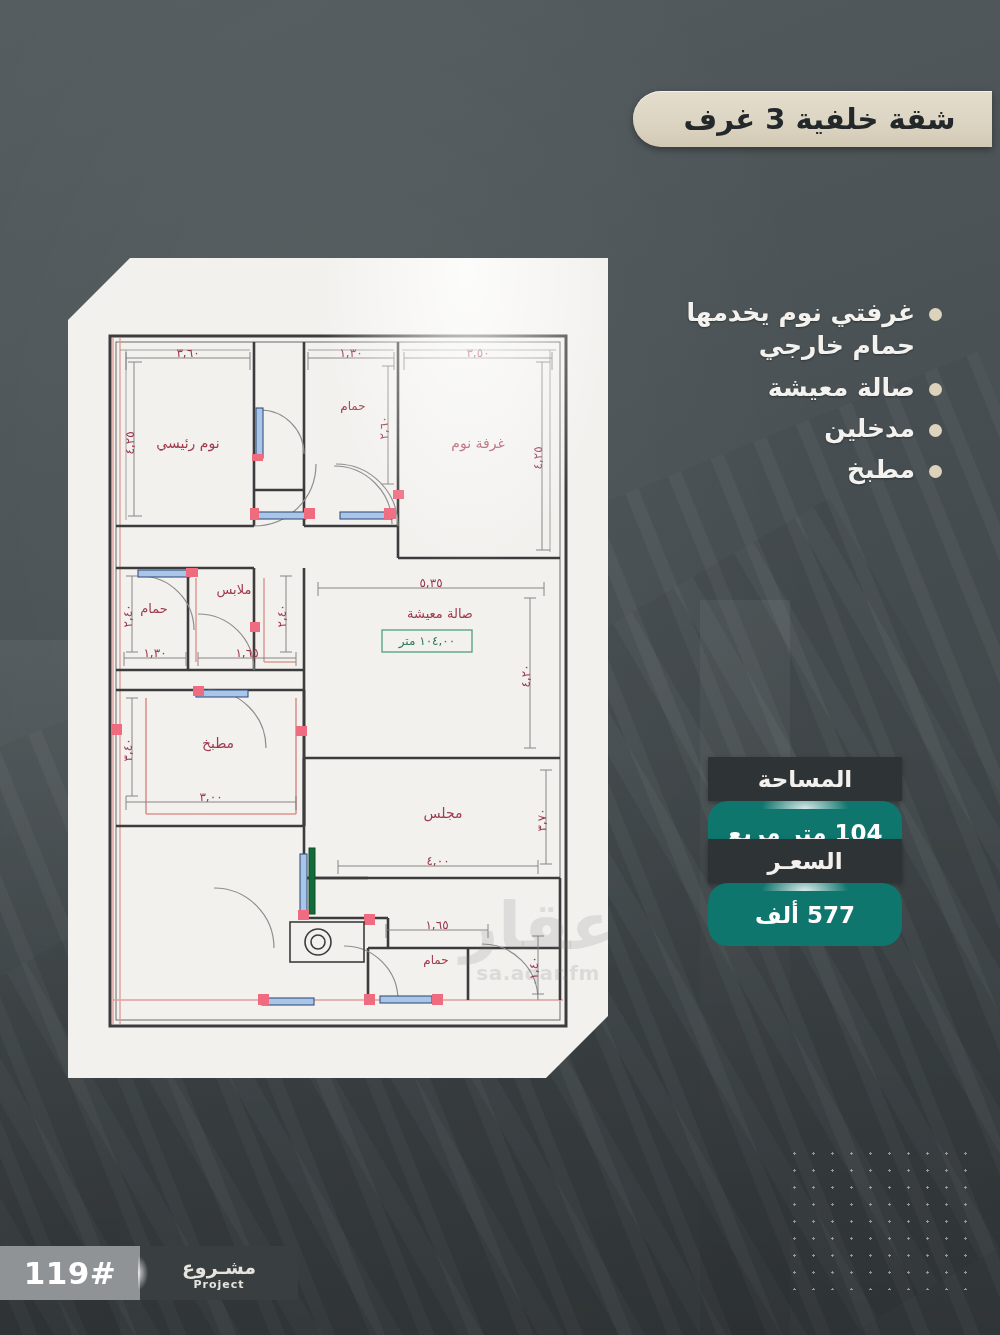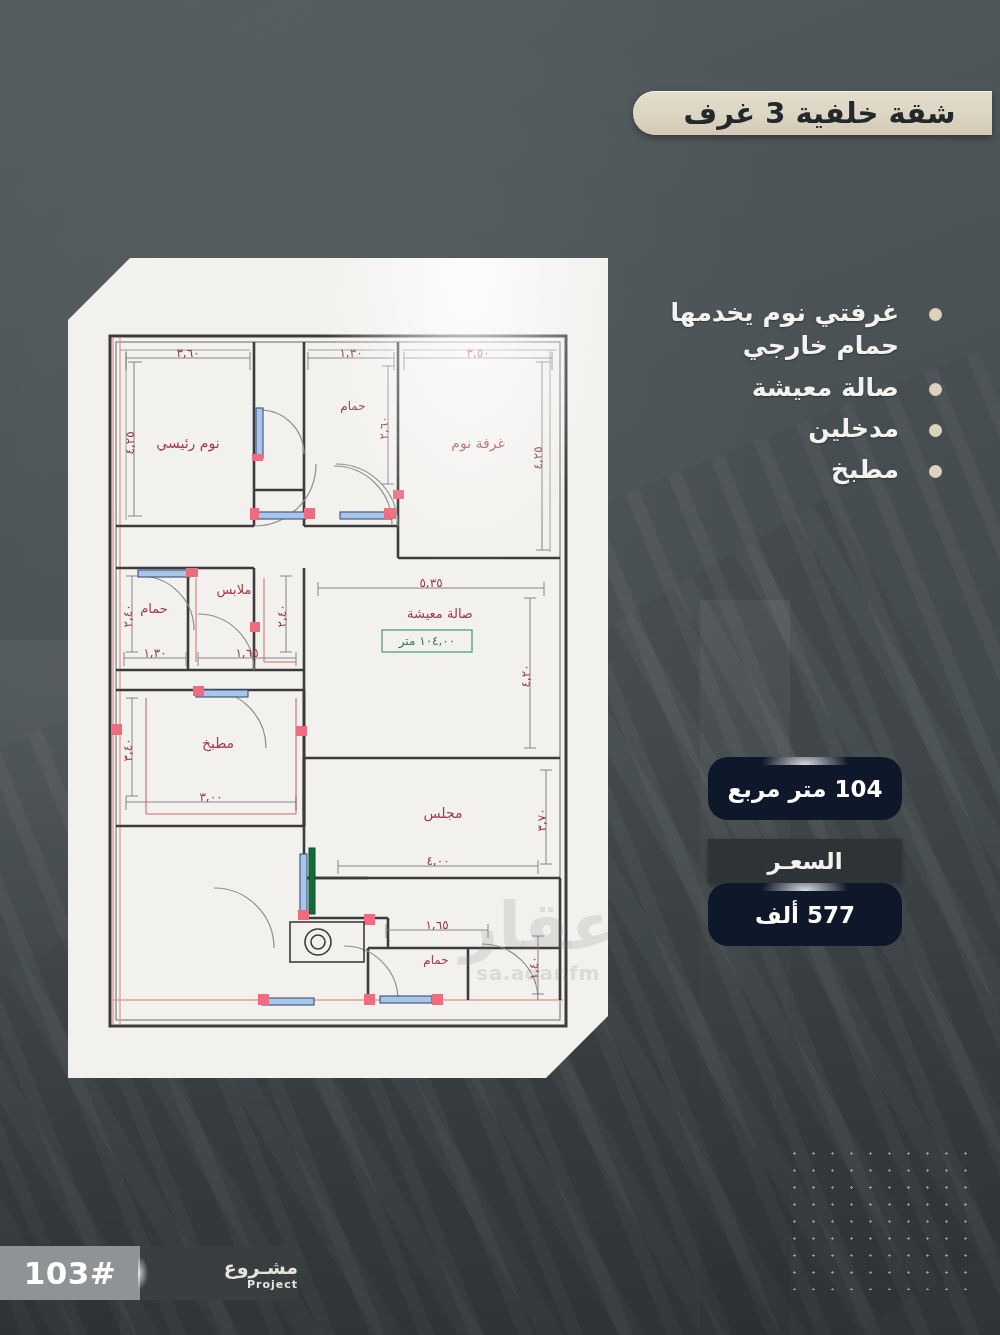--- a/index.html
+++ b/index.html
@@ -65,21 +65,21 @@
       radial-gradient(ellipse at 36% 34%, rgba(255,255,255,.055) 0%, rgba(255,255,255,0) 52%),
       linear-gradient(180deg, rgba(0,0,0,0) 55%, rgba(0,0,0,.20) 100%);
   }
 
   
   #header-badge {
     position: absolute;
     top: 91px;
     right: 8px;
     left: 633px;
-    height: 44px;
+    height: 56px;
     background: linear-gradient(180deg, #e4ddcd 0%, #ddd5c3 55%, #d2c9b5 100%);
     border-radius: 30px 0 0 30px;
     box-shadow: 0 3px 7px rgba(0,0,0,.35), inset 0 1px 0 rgba(255,255,255,.6);
     display: flex;
     align-items: center;
     justify-content: center;
     padding-left: 14px;
   }
   #header-badge .title {
     font-size: 29px;
@@ -142,21 +142,21 @@
     position: absolute;
     right: 58px;
     top: 296px;
     width: 300px;
     text-align: right;
   }
   .feature-row {
     display: flex;
     align-items: flex-start;
     justify-content: flex-start;
-    gap: 30px;
+    gap: 14px;
     margin-bottom: 8px;
   }
   .feature-bullet {
     flex: 0 0 auto;
     width: 13px; height: 13px;
     border-radius: 50%;
     background: #ddd3bd;
     margin-top: 12px;
   }
   .feature-text {
@@ -180,21 +180,21 @@
     height: 44px;
     background: #2e3335;
     display: flex; align-items: center; justify-content: center;
     font-size: 23px; font-weight: 700; color: #f3f1ed;
     letter-spacing: .5px;
     box-shadow: 0 2px 5px rgba(0,0,0,.3);
     position: relative;
   }
   .info-body {
     height: 63px;
-    background: #0f172a;
+    background: #0f766e;
     display: flex; align-items: center; justify-content: center;
     font-size: 23px; font-weight: 700; color: #ffffff;
     position: relative;
     overflow: hidden;
     border-radius: 20px;
   }
   .info-body::before {
     content: "";
     position: absolute;
     top: -14px; left: 50%;
@@ -228,21 +228,21 @@
     width: 140px;
     background: #8f9395;
     display: flex; align-items: center; justify-content: center;
     font-size: 31px; font-weight: 700; color: #ffffff;
     letter-spacing: .5px;
   }
   #footer-project {
     width: 158px;
     background: #393f41;
     display: flex; flex-direction: column;
-    align-items: flex-end; justify-content: center;
+    align-items: center; justify-content: center;
     color: #e7e4dd;
     position: relative;
   }
   #footer-project::before {
     content: "";
     position: absolute;
     left: -2px; top: 50%;
     transform: translateY(-50%);
     width: 10px; height: 34px;
     background: radial-gradient(ellipse at 0% 50%, rgba(255,255,255,.8), rgba(255,255,255,0) 72%);
@@ -530,29 +530,30 @@
     <span class="feature-bullet"></span>
     <span class="feature-text">مدخلين</span>
   </div>
   <div class="feature-row">
     <span class="feature-bullet"></span>
     <span class="feature-text">مطبخ</span>
   </div>
 </div>
 
 <div class="info-card" id="card-area">
+  <div class="info-head">المساحة</div>
   <div class="info-body">104 متر مربع</div>
 </div>
 
 <div class="info-card" id="card-price">
   <div class="info-head">السعـر</div>
   <div class="info-body">577 ألف</div>
 </div>
 
 <div id="dot-grid"></div>
 
 <div id="footer">
-  <div id="footer-number">103#</div>
+  <div id="footer-number">119#</div>
   <div id="footer-project">
     <span class="fp-ar">مشـروع</span>
     <span class="fp-en">Project</span>
   </div>
 </div>
 
 </body></html>

